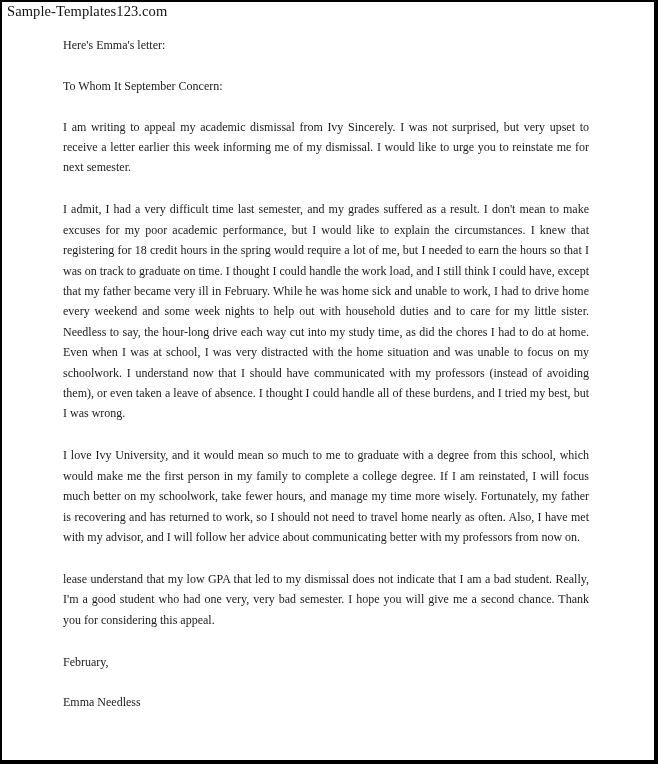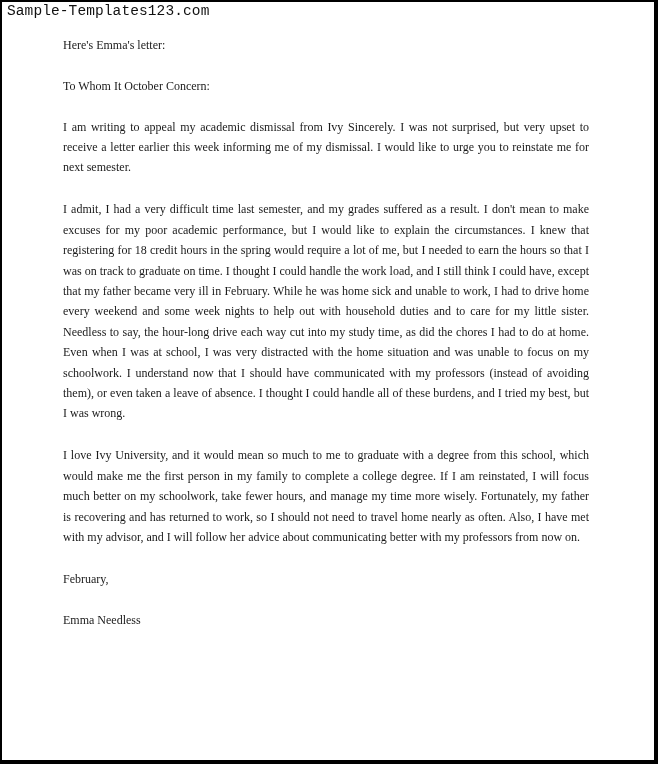--- a/index.html
+++ b/index.html
@@ -18,21 +18,21 @@
       left: 2px;
       top: 2px;
       width: 652px;
       height: 758px;
       background: #ffffff;
     }
     .watermark {
       position: absolute;
       left: 5px;
       top: 1px;
-      font-family: Liberation Mono, monospace;
+      font-family: Liberation Serif, serif;
       font-size: 14.5px;
       color: #111111;
       letter-spacing: 0.1px;
     }
     .letter {
       position: absolute;
       left: 61px;
       top: 33px;
       width: 526px;
       font-family: Liberation Serif, serif;
@@ -51,20 +51,21 @@
     .closing { margin-bottom: 20.4px !important; }
   </style>
 </head>
 <body>
 
 <div class="page">
   <div class="watermark">Sample-Templates123.com</div>
 
   <div class="letter">
     <p class="intro">Here's Emma's letter:</p>
-    <p class="salutation">To Whom It October Concern:</p>
+    <p class="salutation">To Whom It September Concern:</p>
     <p class="para">I am writing to appeal my academic dismissal from Ivy Sincerely. I was not surprised, but very upset to receive a letter earlier this week informing me of my dismissal. I would like to urge you to reinstate me for next semester.</p>
     <p class="para">I admit, I had a very difficult time last semester, and my grades suffered as a result. I don't mean to make excuses for my poor academic performance, but I would like to explain the circumstances. I knew that registering for 18 credit hours in the spring would require a lot of me, but I needed to earn the hours so that I was on track to graduate on time. I thought I could handle the work load, and I still think I could have, except that my father became very ill in February. While he was home sick and unable to work, I had to drive home every weekend and some week nights to help out with household duties and to care for my little sister. Needless to say, the hour-long drive each way cut into my study time, as did the chores I had to do at home. Even when I was at school, I was very distracted with the home situation and was unable to focus on my schoolwork. I understand now that I should have communicated with my professors (instead of avoiding them), or even taken a leave of absence. I thought I could handle all of these burdens, and I tried my best, but I was wrong.</p>
     <p class="para">I love Ivy University, and it would mean so much to me to graduate with a degree from this school, which would make me the first person in my family to complete a college degree. If I am reinstated, I will focus much better on my schoolwork, take fewer hours, and manage my time more wisely. Fortunately, my father is recovering and has returned to work, so I should not need to travel home nearly as often. Also, I have met with my advisor, and I will follow her advice about communicating better with my professors from now on.</p>
+    <p class="para">lease understand that my low GPA that led to my dismissal does not indicate that I am a bad student. Really, I'm a good student who had one very, very bad semester. I hope you will give me a second chance. Thank you for considering this appeal.</p>
     <p class="closing">February,</p>
     <p>Emma Needless</p>
   </div>
 </div>
 
 </body></html>

